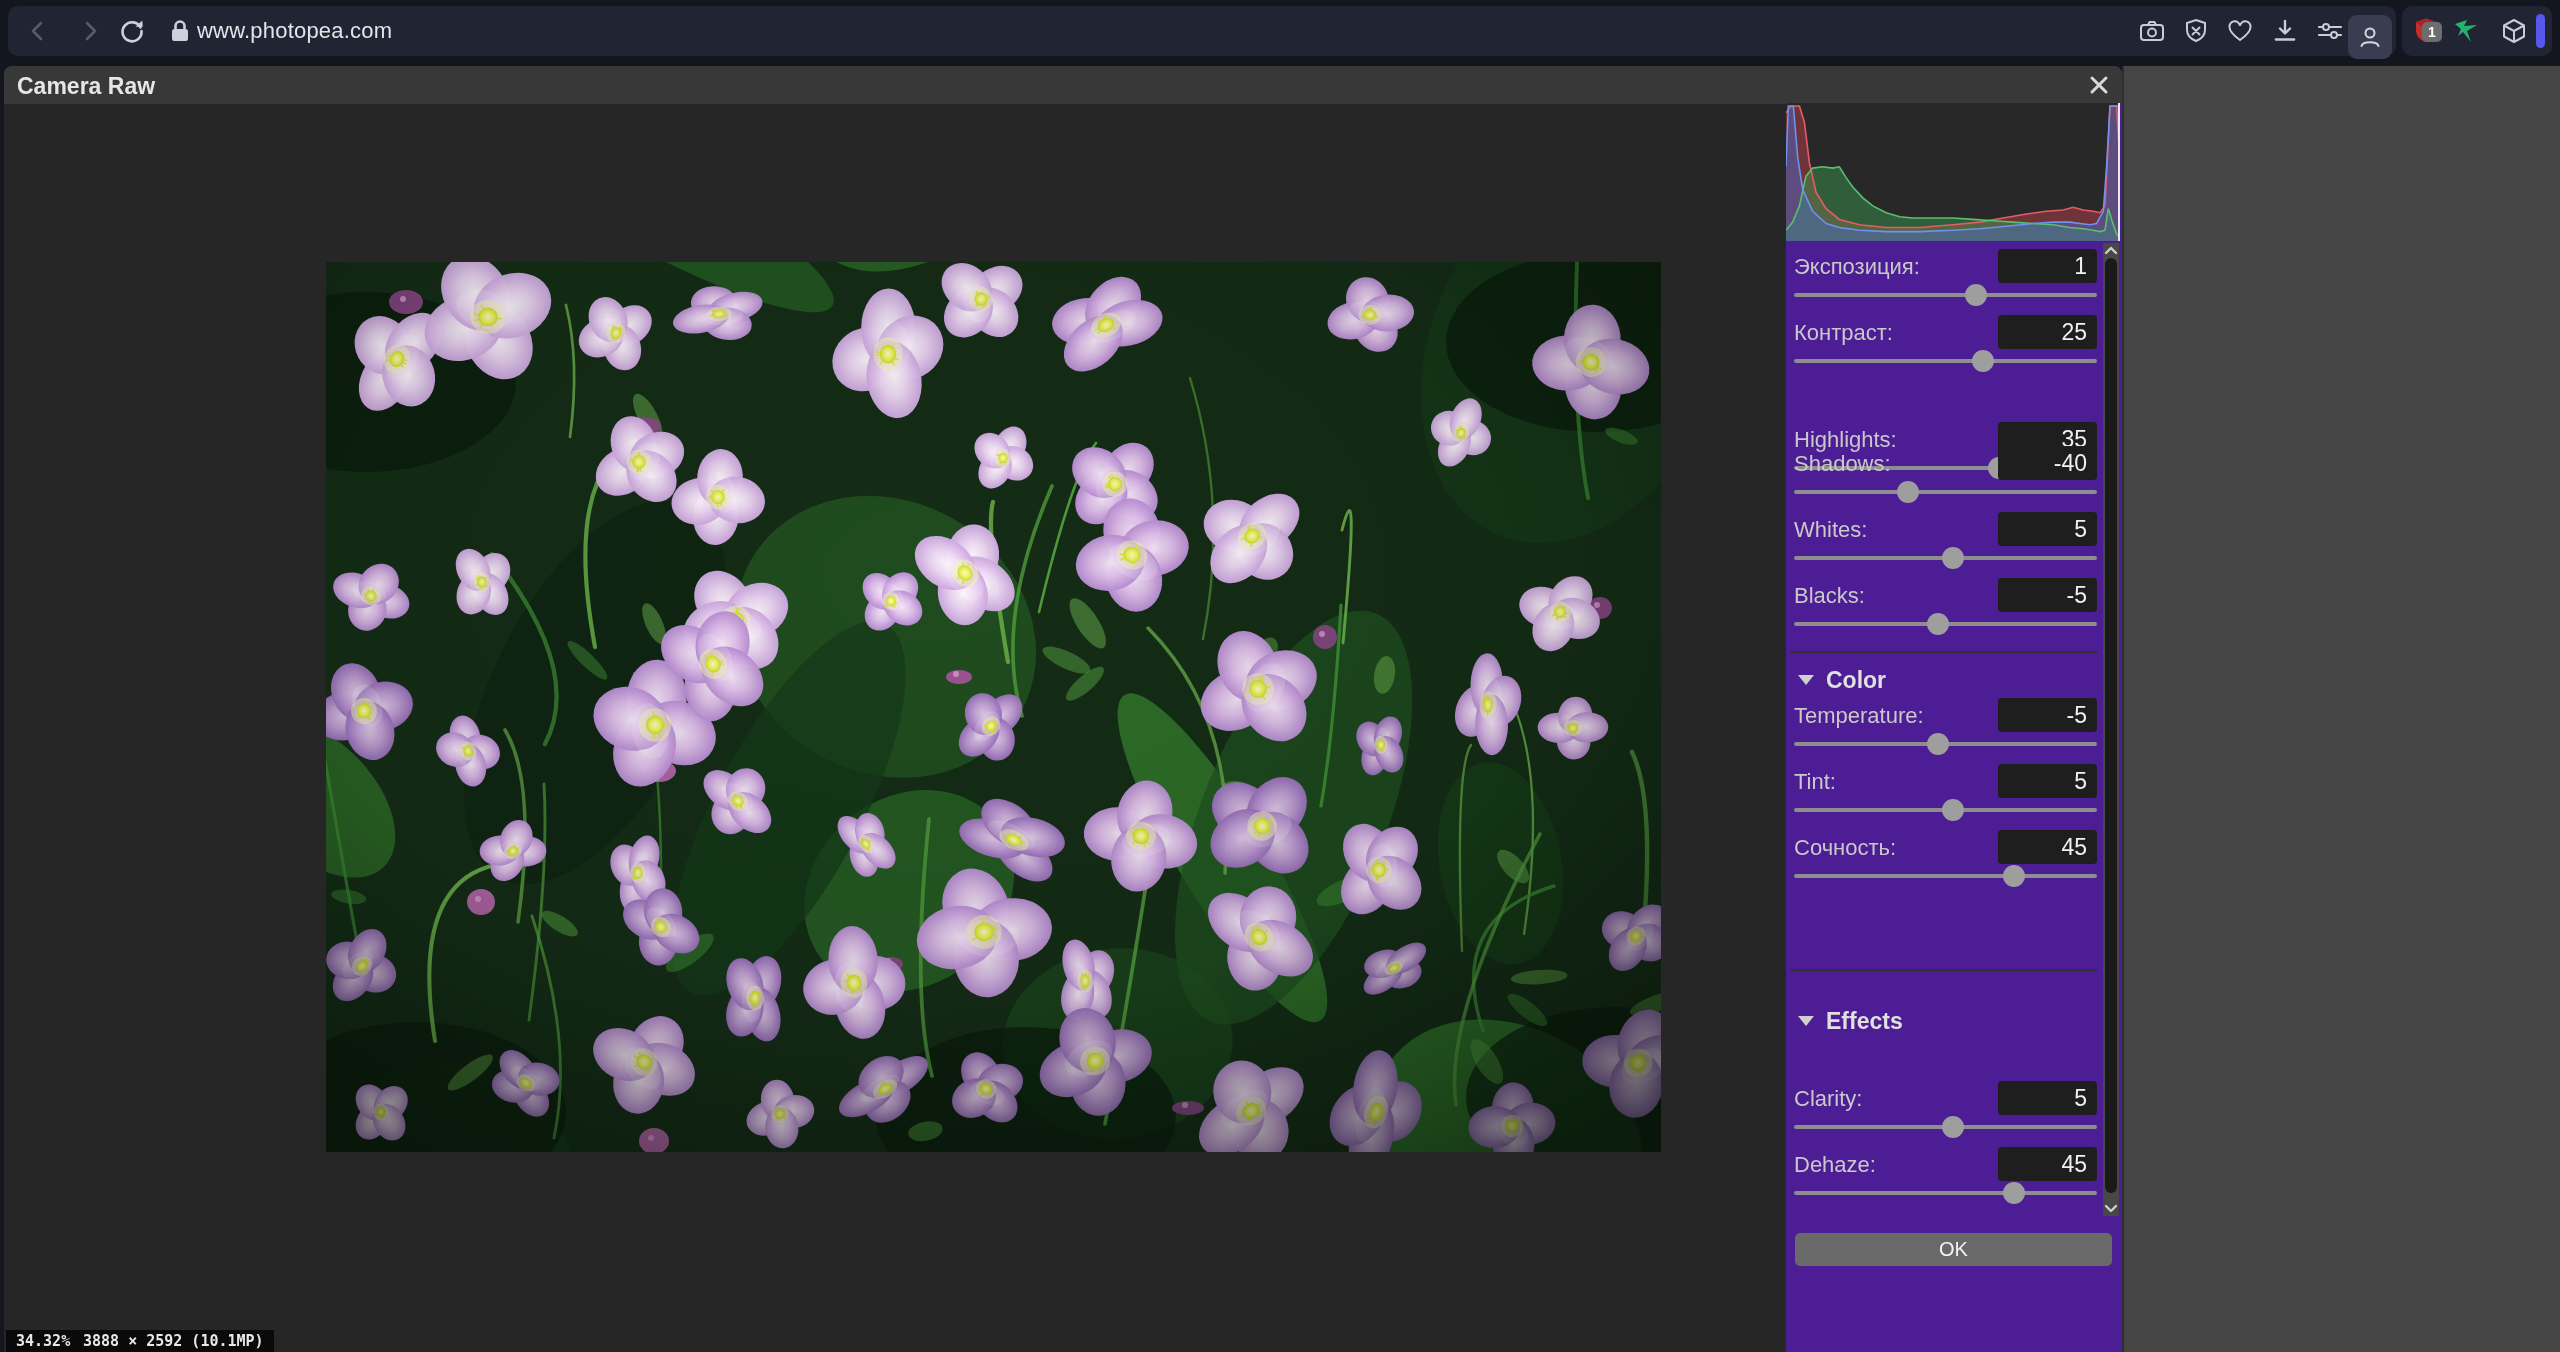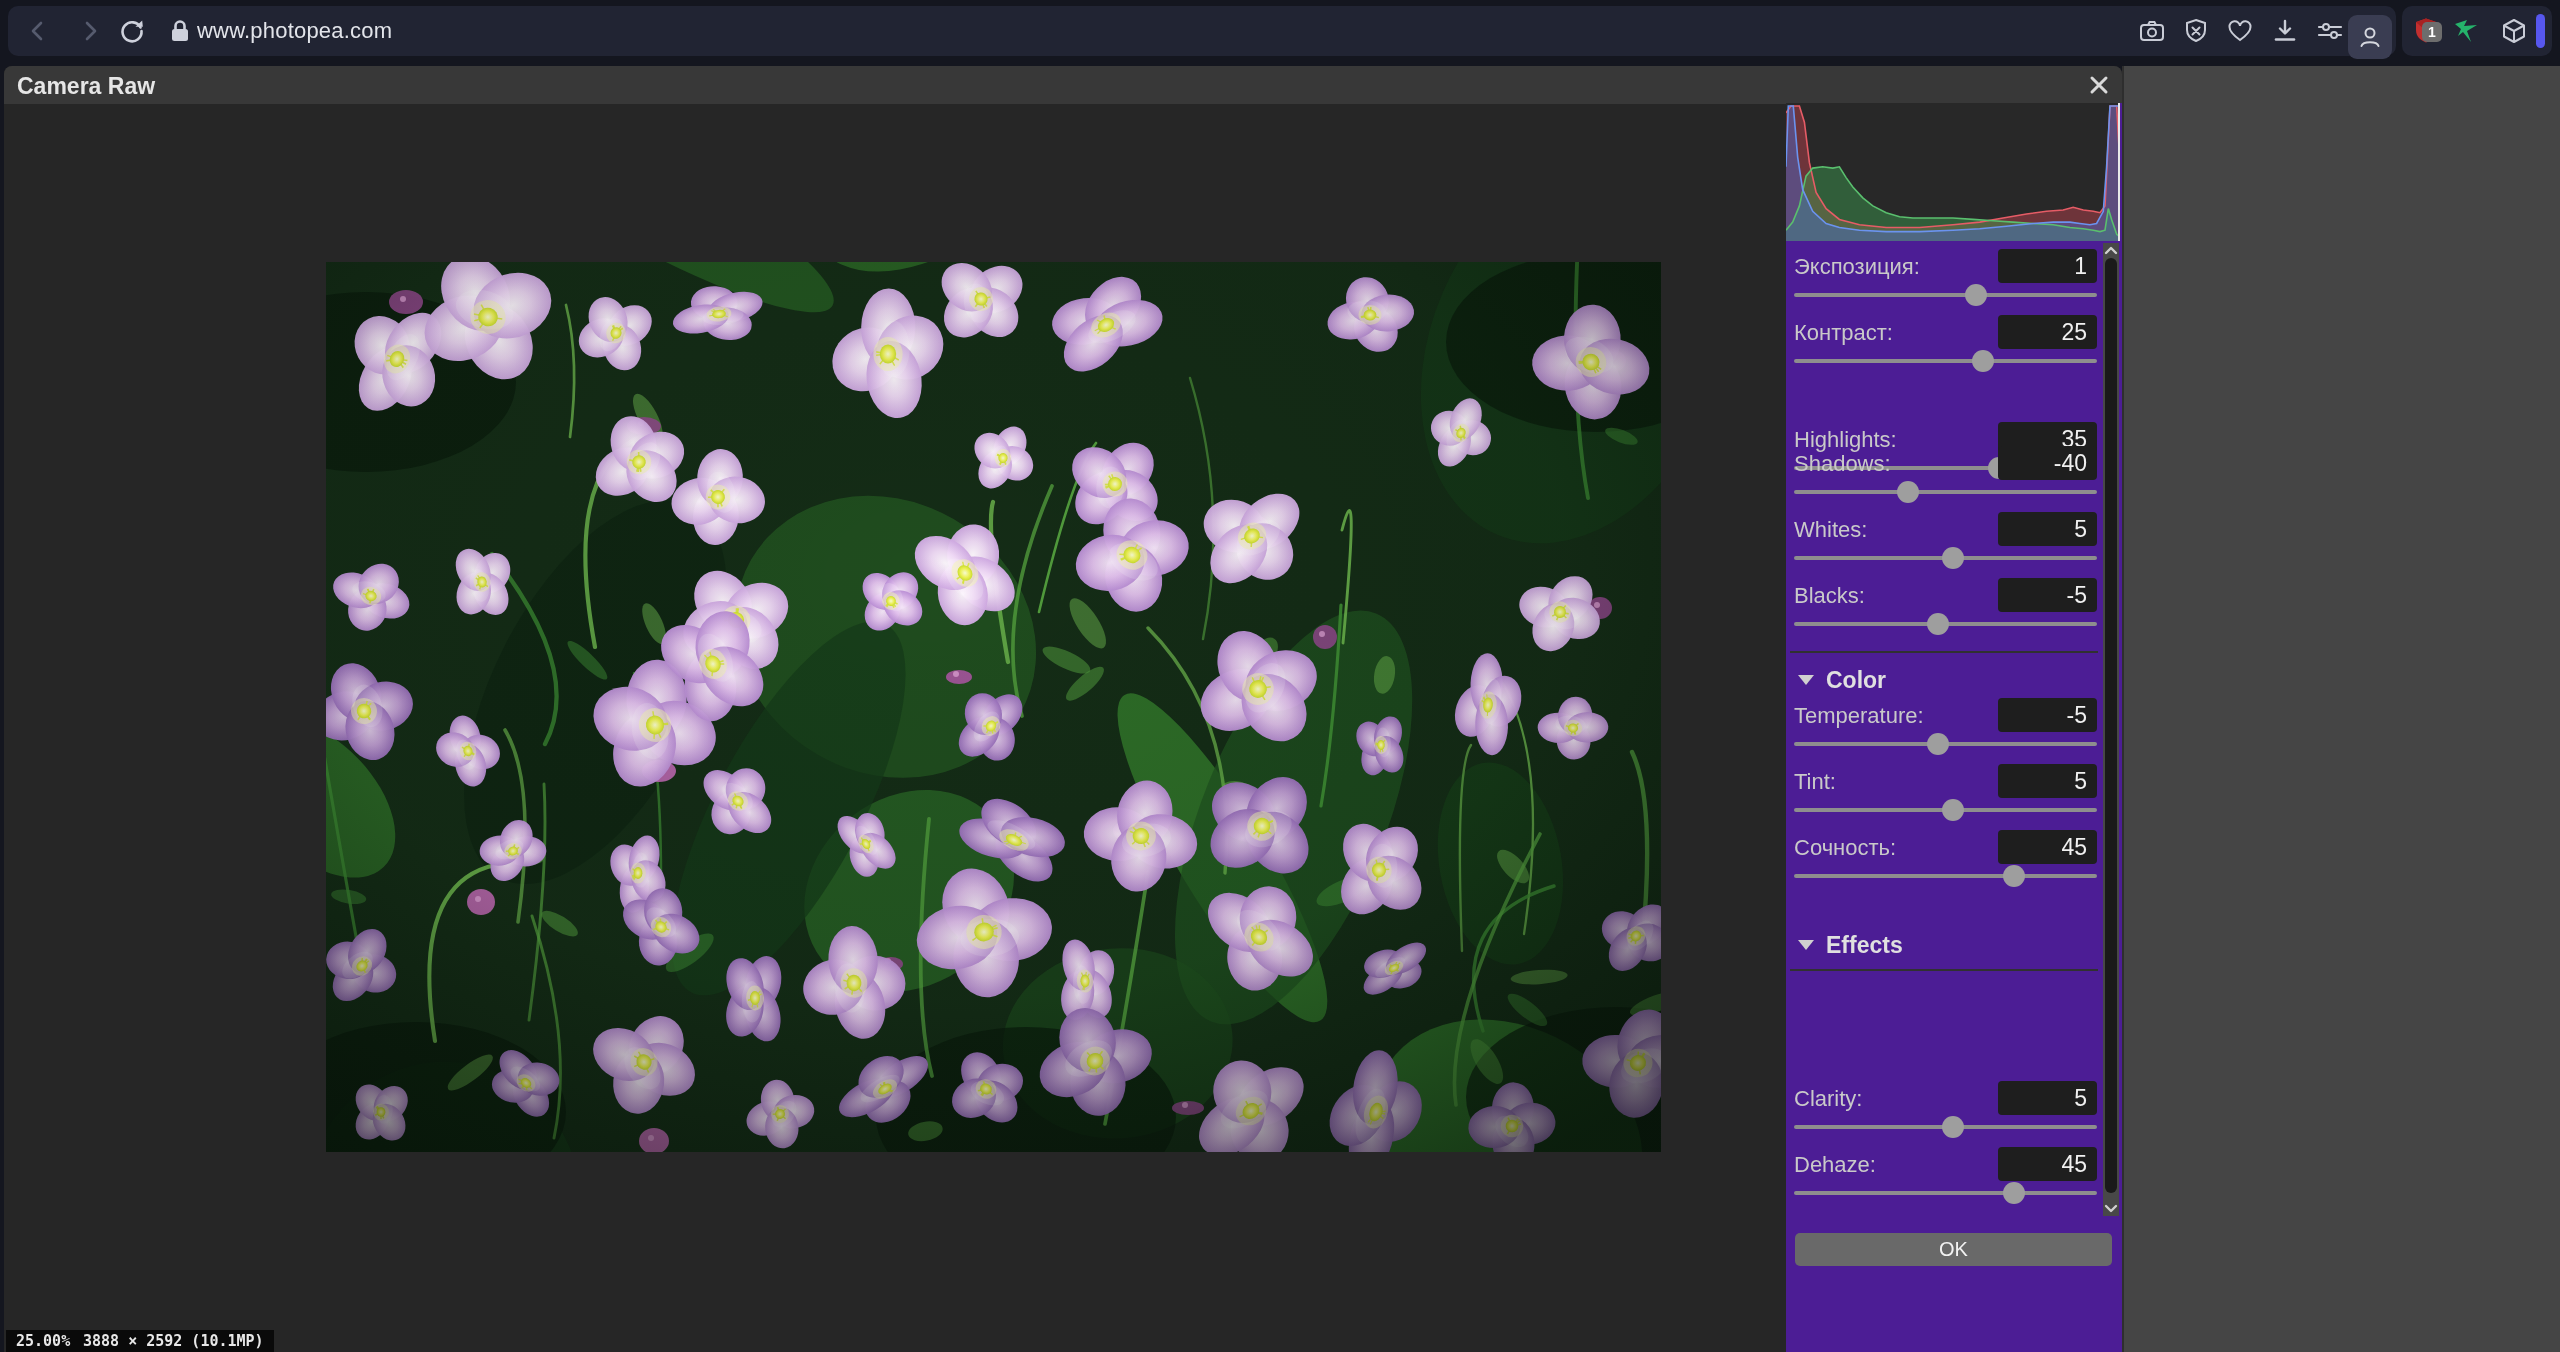--- a/index.html
+++ b/index.html
@@ -1210,21 +1210,21 @@
             <div class="strack"></div>
             <div class="sthumb" style="left: 148.075px;"></div>
           </div>
           <div class="srow" style="top: 727px;">
             <div class="slabel">Сочность:</div>
             <div class="svalue">45</div>
             <div class="strack"></div>
             <div class="sthumb" style="left: 208.675px;"></div>
           </div>
           <div class="sdivider" style="top: 866px;"></div>
-          <div class="sheader" style="top: 828px;">
+          <div class="sheader" style="top: 904px;">
             <span class="tri"></span>
             <span>Effects</span>
           </div>
           <div class="srow" style="top: 978px;">
             <div class="slabel">Clarity:</div>
             <div class="svalue">5</div>
             <div class="strack"></div>
             <div class="sthumb" style="left: 148.075px;"></div>
           </div>
           <div class="srow" style="top: 1044px;">
@@ -1241,16 +1241,16 @@
         </svg>
         <div class="thumb"></div>
         <svg class="sarrow" style="bottom:1px" width="16" height="14" viewBox="0 0 16 14">
           <polyline points="3,5 8,10 13,5" fill="none" stroke="#cfcfcf" stroke-width="2.4" stroke-linecap="round" stroke-linejoin="round"></polyline>
         </svg>
       </div>
 
       <button id="ok-btn">OK</button>
     </div>
 
-    <div class="status-box" id="status-zoom">25.00%</div>
+    <div class="status-box" id="status-zoom">34.32%</div>
     <div class="status-box" id="status-dims">3888 × 2592 (10.1MP)</div>
   </div>
 </div>
 
 </body></html>

